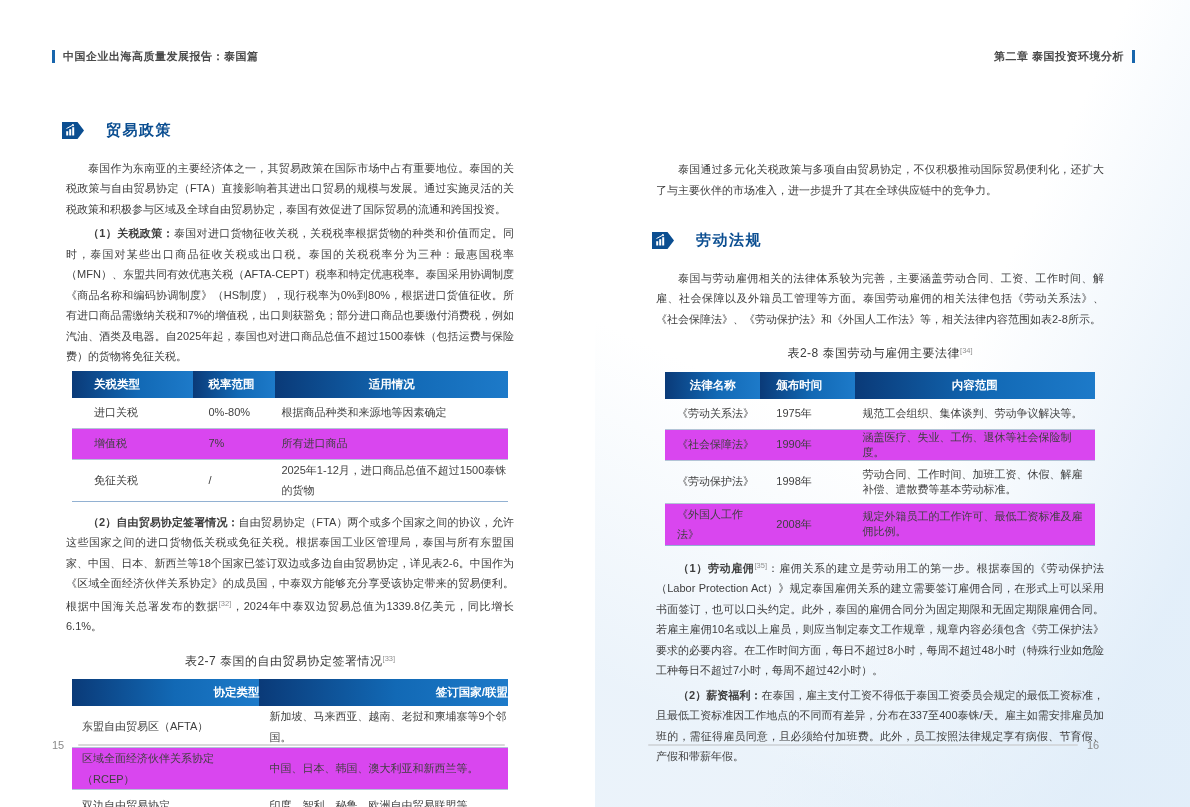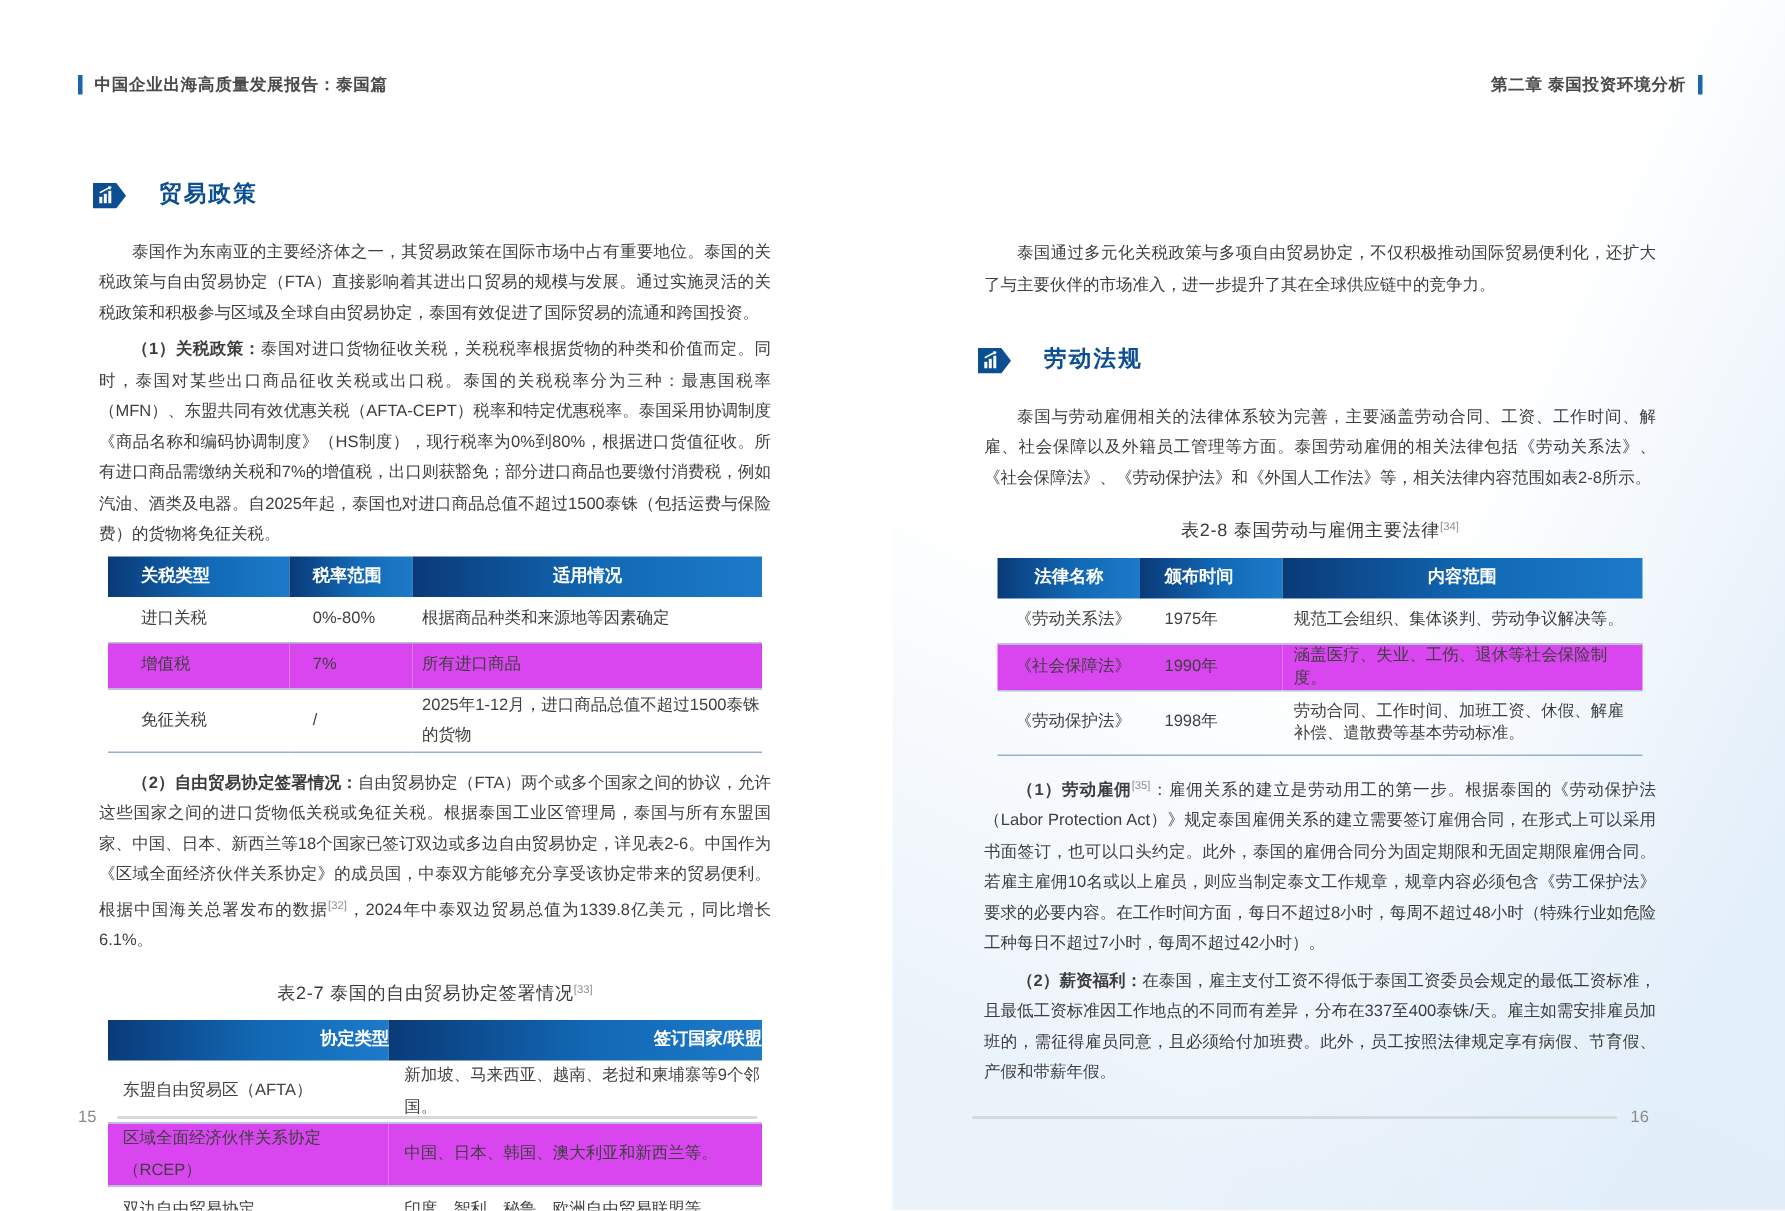--- a/index.html
+++ b/index.html
@@ -196,20 +196,25 @@
       <tr class="alt">
         <td>《社会保障法》</td>
         <td>1990年</td>
         <td>涵盖医疗、失业、工伤、退休等社会保险制度。</td>
       </tr>
       <tr class="tall">
         <td>《劳动保护法》</td>
         <td>1998年</td>
         <td>劳动合同、工作时间、加班工资、休假、解雇补偿、遣散费等基本劳动标准。</td>
       </tr>
+      <tr class="alt">
+        <td>《外国人工作法》</td>
+        <td>2008年</td>
+        <td>规定外籍员工的工作许可、最低工资标准及雇佣比例。</td>
+      </tr>
     </tbody>
   </table>
 
   <p class="body gap"><span class="lead">（1）劳动雇佣</span><sup class="cite">[35]</sup><span>：雇佣关系的建立是劳动用工的第一步。根据泰国的《劳动保护法（Labor Protection Act）》规定泰国雇佣关系的建立需要签订雇佣合同，在形式上可以采用书面签订，也可以口头约定。此外，泰国的雇佣合同分为固定期限和无固定期限雇佣合同。若雇主雇佣10名或以上雇员，则应当制定泰文工作规章，规章内容必须包含《劳工保护法》要求的必要内容。在工作时间方面，每日不超过8小时，每周不超过48小时（特殊行业如危险工种每日不超过7小时，每周不超过42小时）。</span></p>
 
   <p class="body"><span class="lead">（2）薪资福利：</span><span>在泰国，雇主支付工资不得低于泰国工资委员会规定的最低工资标准，且最低工资标准因工作地点的不同而有差异，分布在337至400泰铢/天。雇主如需安排雇员加班的，需征得雇员同意，且必须给付加班费。此外，员工按照法律规定享有病假、节育假、产假和带薪年假。</span></p>
 </div>
 
 <div class="pg-num pg-num-left">15</div>
 <div class="foot-rule foot-rule-left"></div>

